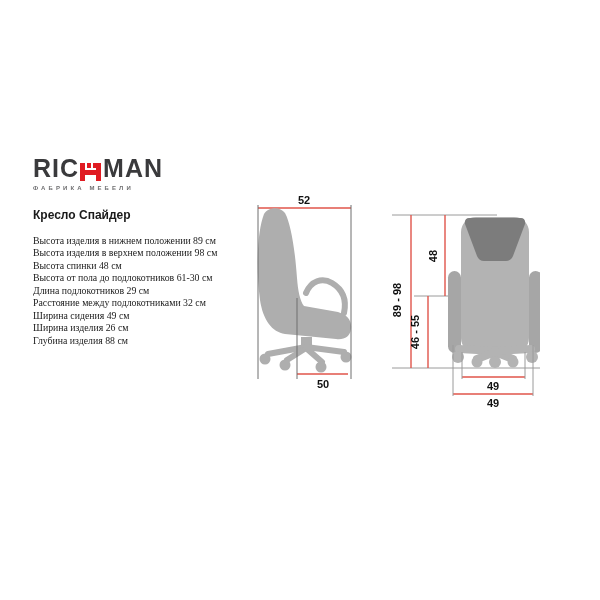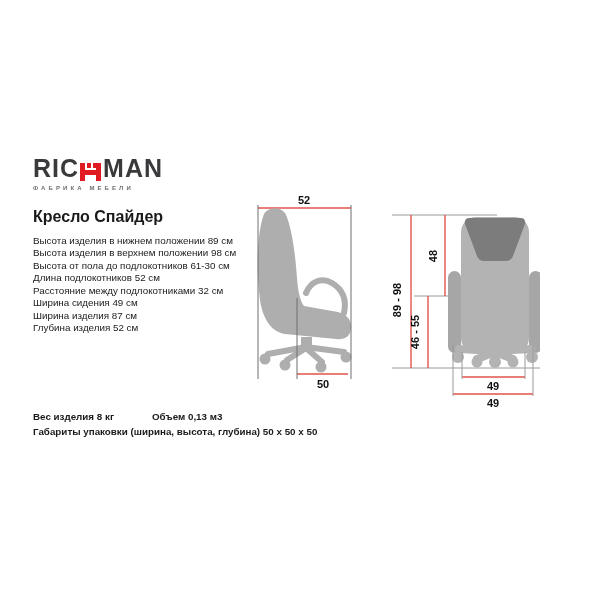--- a/index.html
+++ b/index.html
@@ -15,22 +15,22 @@
   .logo-h i{position:absolute;background:#e01b22;}
   .logo-h .hl{left:0;top:0;width:5px;height:18px;}
   .logo-h .hr{right:0;top:0;width:5px;height:18px;}
   .logo-h .hc{left:0;top:7px;width:21px;height:5px;}
   .logo-h .hd1{left:7px;top:0;width:4px;height:5px;}
   .logo-h .hd2{left:12.5px;top:0;width:4px;height:5px;}
   .logo-tagline{margin-top:4px;font-size:6px;font-weight:bold;letter-spacing:3.1px;
                 color:#6f6f71;white-space:nowrap;}
 
   
-  .title{position:absolute;left:33px;top:208px;font-size:16px;font-weight:bold;}
-  .specs{position:absolute;left:33px;top:235px;}
+  .title{position:absolute;left:33px;top:208px;font-size:12px;font-weight:bold;}
+  .specs{position:absolute;left:33px;top:235px;font-family:Liberation Serif, serif;}
   .spec-line{font-size:9.8px;line-height:12.45px;white-space:nowrap;}
   .footer{position:absolute;left:33px;top:410px;font-weight:bold;font-size:9.8px;line-height:14.5px;}
   .footer .vol{margin-left:38px;}
 
   
   .diagram{position:absolute;}
   .dg-side{left:245px;top:190px;}
   .dg-front{left:388px;top:190px;}
   .dim-label{font-family:"Liberation Sans",sans-serif;font-size:11px;font-weight:bold;fill:#111;}
   .refline{stroke:#9a9a9a;stroke-width:1;}
@@ -57,34 +57,29 @@
       <span class="logo-txt">MAN</span>
     </div>
     <div class="logo-tagline">ФАБРИКА МЕБЕЛИ</div>
   </div>
 
   <div class="title">Кресло Спайдер</div>
 
   <div class="specs">
     <div class="spec-line">Высота изделия в нижнем положении 89 см</div>
     <div class="spec-line">Высота изделия в верхнем положении 98 см</div>
+    <div class="spec-line">Высота спинки 48 см</div>
     <div class="spec-line">Высота от пола до подлокотников 61-30 см</div>
-    <div class="spec-line">Длина подлокотников 52 см</div>
+    <div class="spec-line">Длина подлокотников 29 см</div>
     <div class="spec-line">Расстояние между подлокотниками 32 см</div>
     <div class="spec-line">Ширина сидения 49 см</div>
-    <div class="spec-line">Ширина изделия 87 см</div>
-    <div class="spec-line">Глубина изделия 52 см</div>
+    <div class="spec-line">Ширина изделия 26 см</div>
+    <div class="spec-line">Глубина изделия 88 см</div>
   </div>
 
-  <div class="footer">
-    <div>
-      <span>Вес изделия 8 кг</span><span class="vol">Объем 0,13 м3</span>
-    </div>
-    <div>Габариты упаковки (ширина, высота, глубина)  50 x 50 x 50</div>
-  </div>
 
   <svg class="diagram dg-side" width="135" height="210" viewBox="245 190 135 210">
 
     <line class="redline" x1="258" y1="208" x2="351" y2="208"></line>
     <line class="redline" x1="297" y1="374" x2="348" y2="374"></line>
 
     <g>
       <path class="chair" d="M 264 214
         C 268 207, 280 206, 285 213
         C 291 224, 295 250, 297 278

